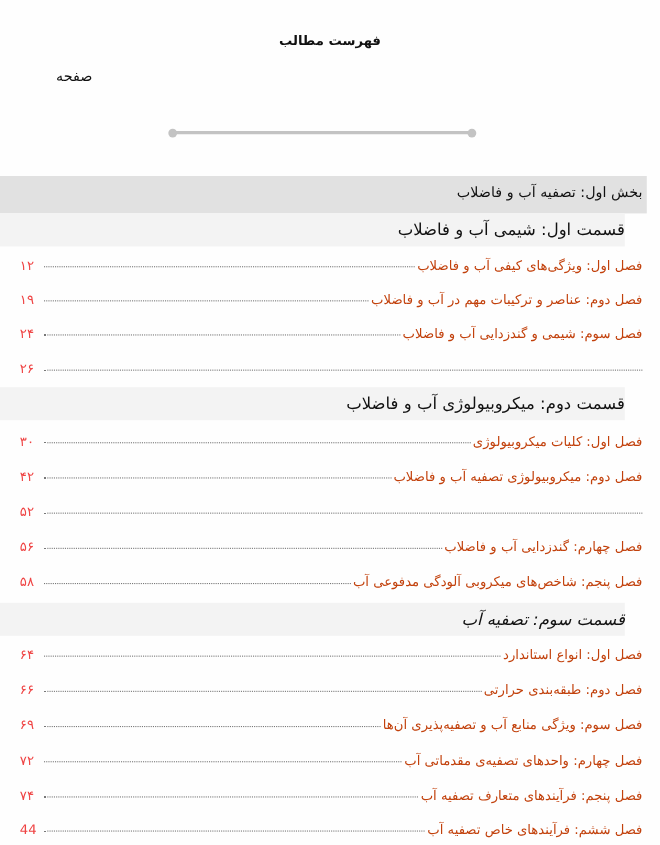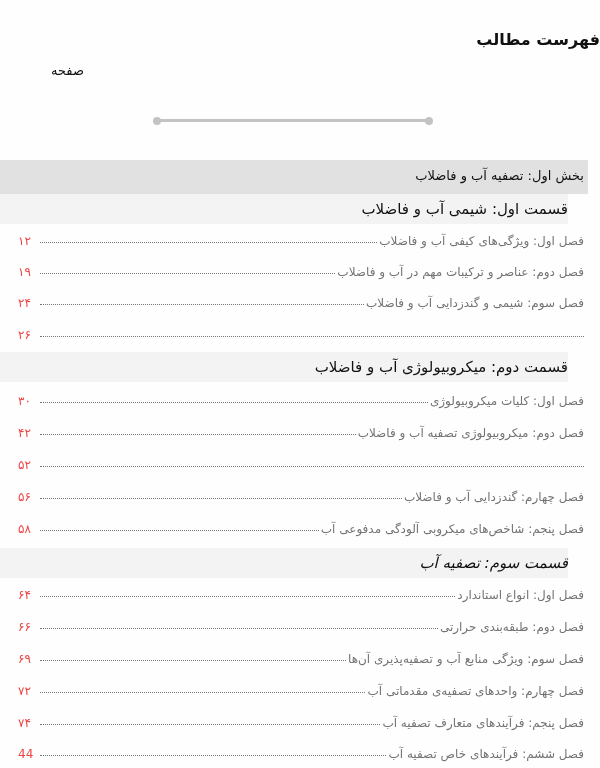--- a/index.html
+++ b/index.html
@@ -13,23 +13,23 @@
       overflow: hidden;
       position: relative;
       font-family: "DejaVu Sans", sans-serif;
       color: #111;
     }
     .title {
       position: absolute;
       top: 30px;
       left: 0;
       width: 600px;
-      text-align: right;
+      text-align: center;
       font-weight: bold;
-      font-size: 16px;
+      font-size: 12px;
       direction: rtl;
     }
     .page-col-label {
       position: absolute;
       top: 63px;
       left: 18px;
       font-weight: normal;
       font-size: 13px;
       direction: rtl;
       margin-left: 33px;
@@ -90,21 +90,21 @@
       height: 20px;
       display: flex;
       flex-direction: row-reverse;
       align-items: flex-end;
       direction: ltr;
     }
     .chapter-title {
       font-size: 12px;
       white-space: nowrap;
       direction: rtl;
-      color: #737373;
+      color: #c2410c;
       padding-left: 2px;
       margin-top: 48px;
     }
     .chapter-leader {
       flex: 1;
       border-bottom: 1.5px dotted #777;
       margin-bottom: 5px;
       margin-left: 4px;
       height: 1px;
     }

